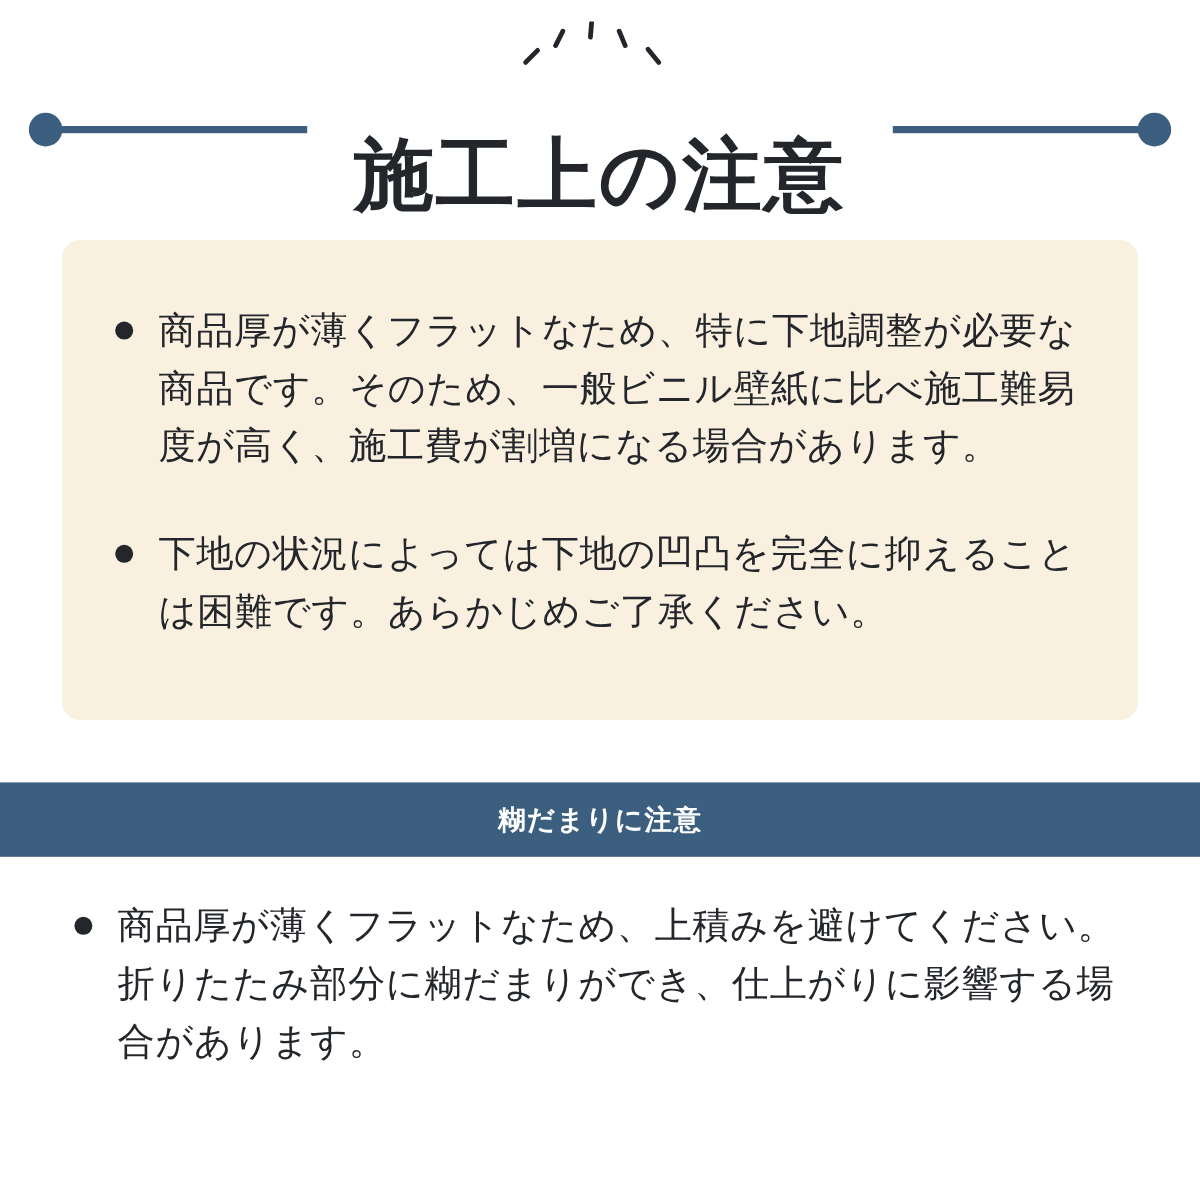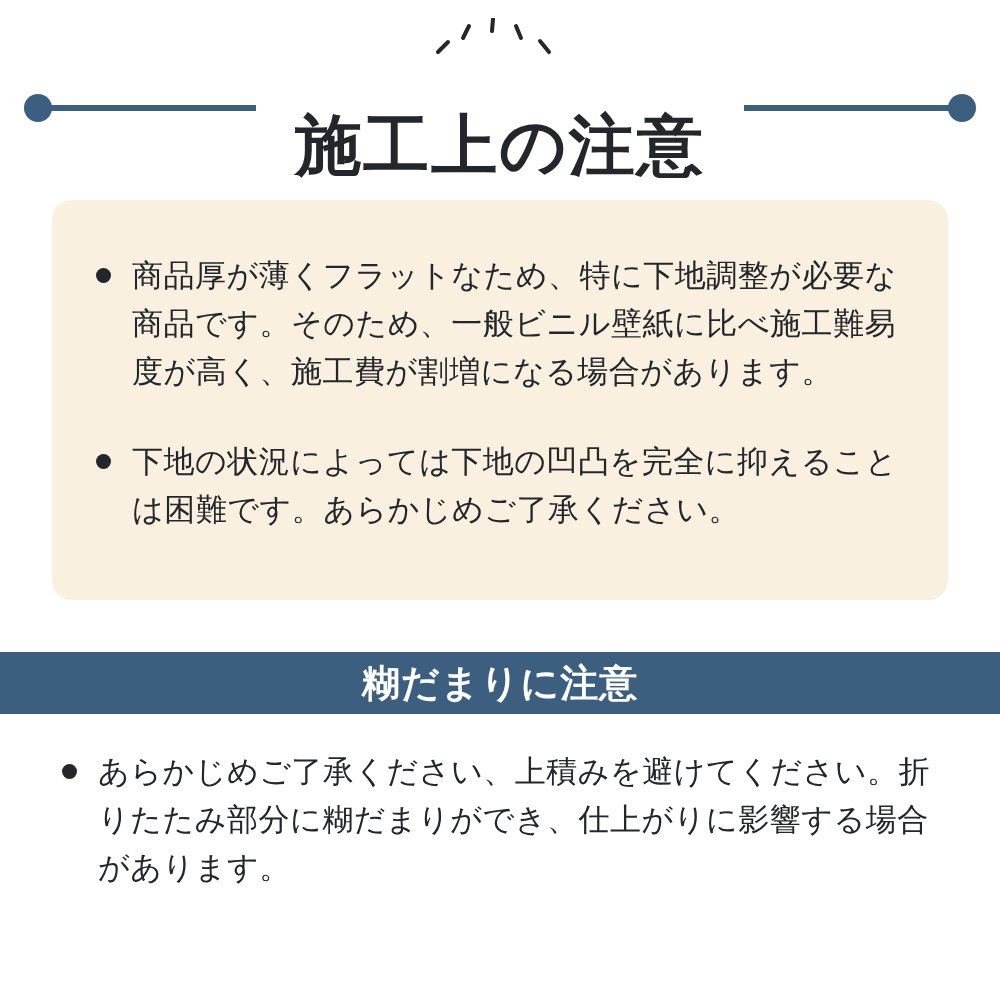--- a/index.html
+++ b/index.html
@@ -77,21 +77,21 @@
   }
 
   
   .note-card {
     position: absolute;
     top: 200px;
     left: 52px;
     width: 896px;
     height: 400px;
     background: #faf0e0;
-    border-radius: 20px;
+    border-radius: 14px;
     box-sizing: border-box;
     padding: 52px 40px 40px 34px;
   }
 
   ul.bullets {
     list-style: none;
     margin: 0;
     padding: 0;
   }
   ul.bullets > li {
@@ -123,21 +123,21 @@
     left: 0;
     width: 1000px;
     height: 62px;
     background: #3c5f80;
     display: flex;
     align-items: center;
     justify-content: center;
   }
   .band-text {
     color: #ffffff;
-    font-size: 38px;
+    font-size: 23px;
     font-weight: bold;
     letter-spacing: 1px;
   }
 
   
   .lower {
     position: absolute;
     top: 748px;
     left: 52px;
     width: 896px;
@@ -176,15 +176,15 @@
     <li>下地の状況によっては下地の凹凸を完全に抑えることは困難です。あらかじめご了承ください。</li>
   </ul>
 </div>
 
 <div class="band">
   <span class="band-text">糊だまりに注意</span>
 </div>
 
 <div class="lower">
   <ul class="bullets">
-    <li>あらかじめご了承ください、上積みを避けてください。折りたたみ部分に糊だまりができ、仕上がりに影響する場合があります。</li>
+    <li>商品厚が薄くフラットなため、上積みを避けてください。折りたたみ部分に糊だまりができ、仕上がりに影響する場合があります。</li>
   </ul>
 </div>
 
 </body></html>

